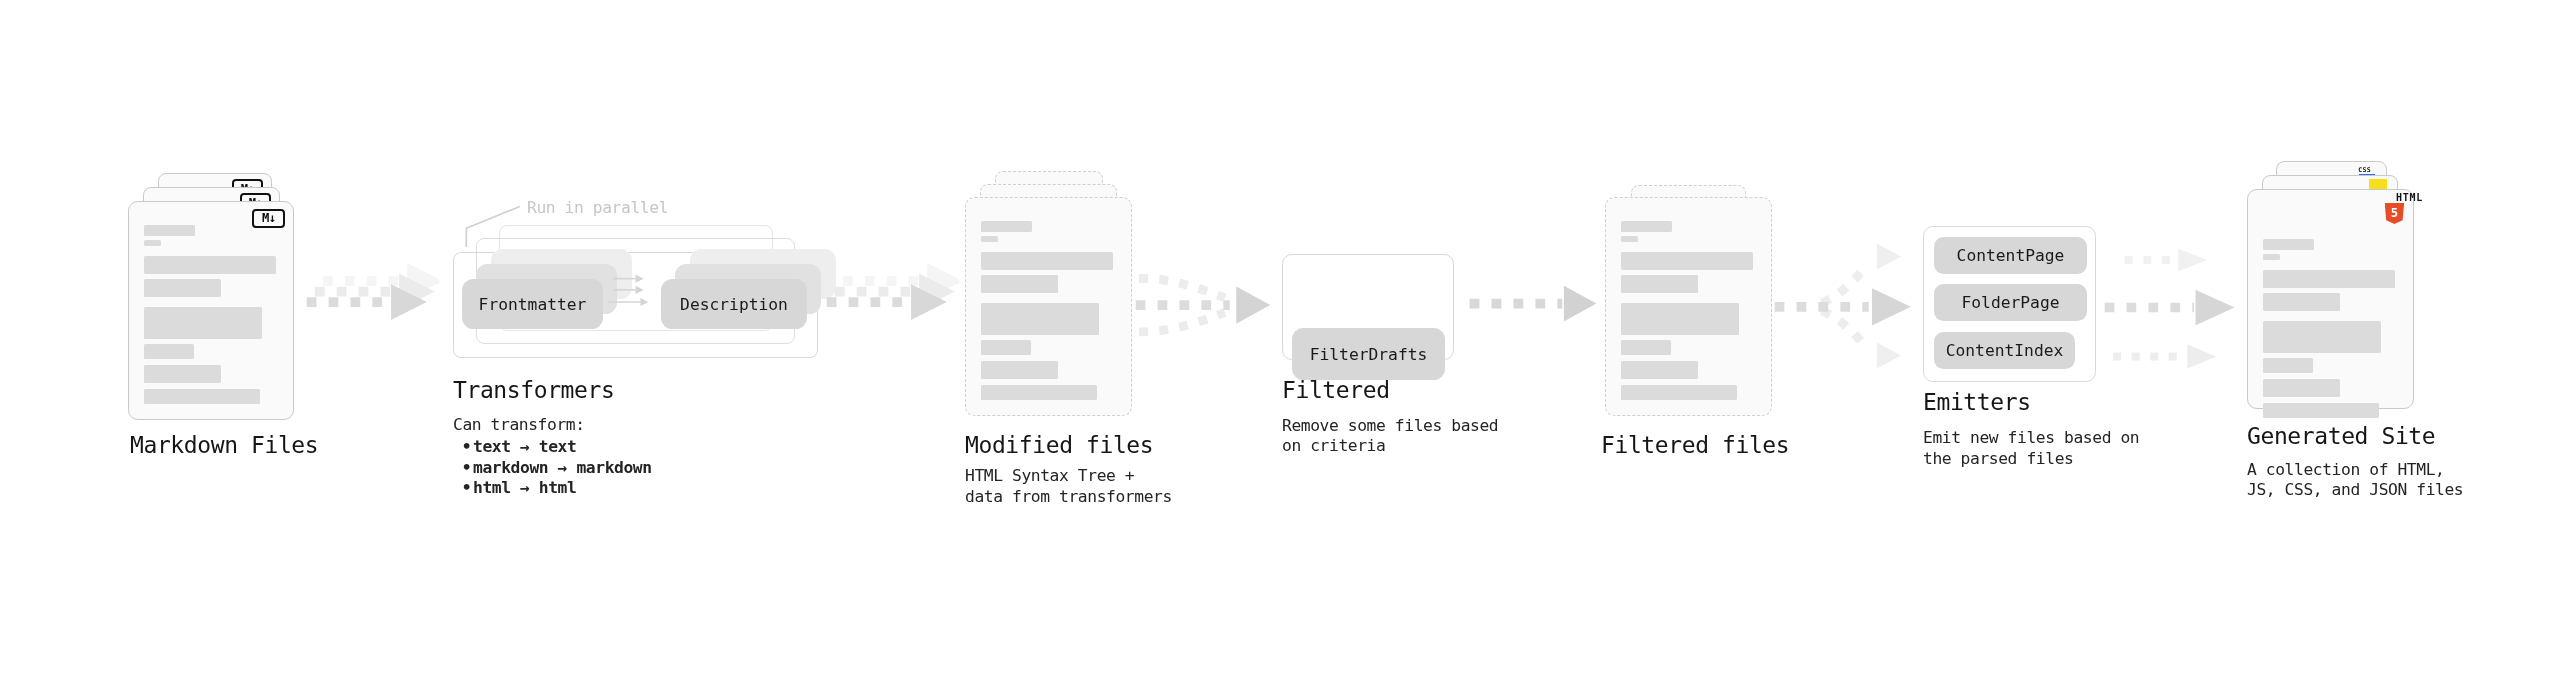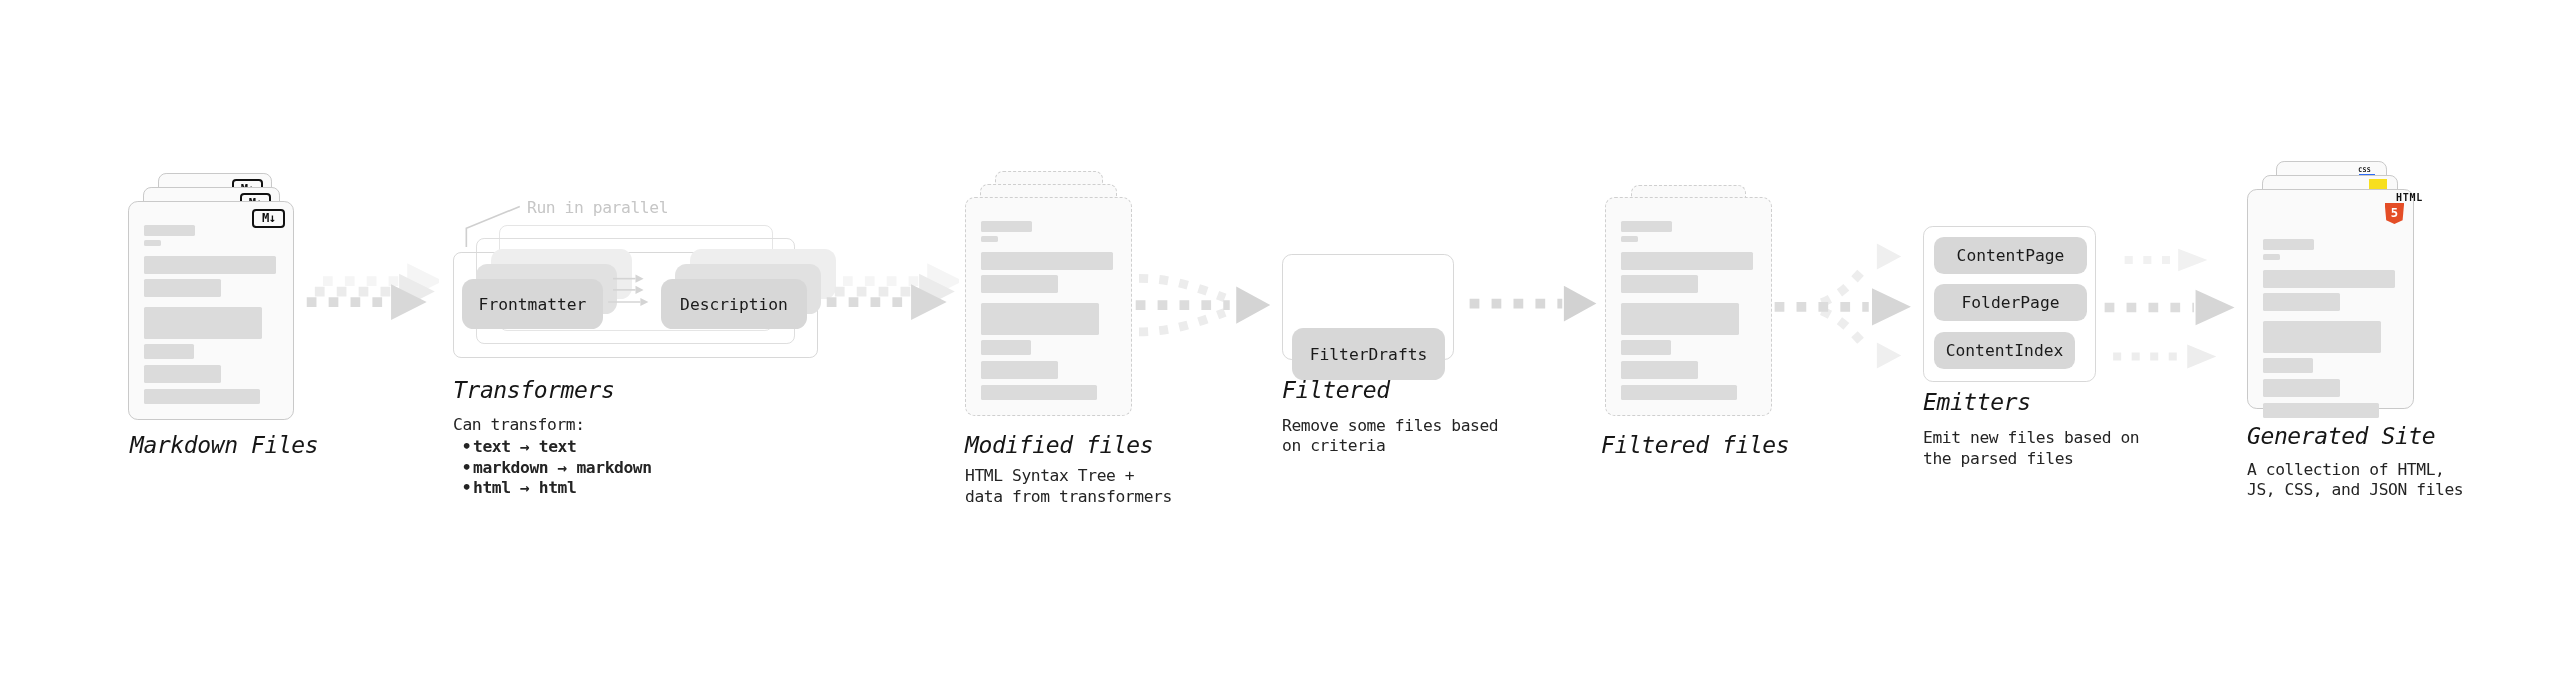--- a/index.html
+++ b/index.html
@@ -58,21 +58,21 @@
   .frame.g2{border-color:#e5e5e5;}
   .chip{
     position:absolute;background:#d7d7d7;border-radius:11.4px;box-sizing:border-box;
     display:flex;align-items:center;justify-content:center;
     font-size:16.3px;color:#1a1a1a;white-space:nowrap;
   }
   .chip.ghost1{background:#e1e1e1;}
   .chip.ghost2{background:#eeeeee;}
 
   
-  .title{position:absolute;font-size:23px;font-weight:500;color:#161616;white-space:nowrap;letter-spacing:-0.4px;font-style:italic;}
+  .title{position:absolute;font-size:23px;font-weight:500;color:#161616;white-space:nowrap;letter-spacing:-0.4px;}
   .body-text{position:absolute;font-size:16.3px;color:#242424;white-space:nowrap;letter-spacing:-0.4px;}
   .annotation{position:absolute;font-size:16.3px;color:#c6c6c6;white-space:nowrap;letter-spacing:-0.4px;}
   .bullet-line{position:absolute;font-size:16.3px;color:#242424;white-space:nowrap;letter-spacing:-0.4px;font-weight:bold;}
   .bullet-line .glyph{display:inline-block;width:13px;text-align:center;}
 </style>
 </head>
 <body>
 
 <div class="stage">
 

